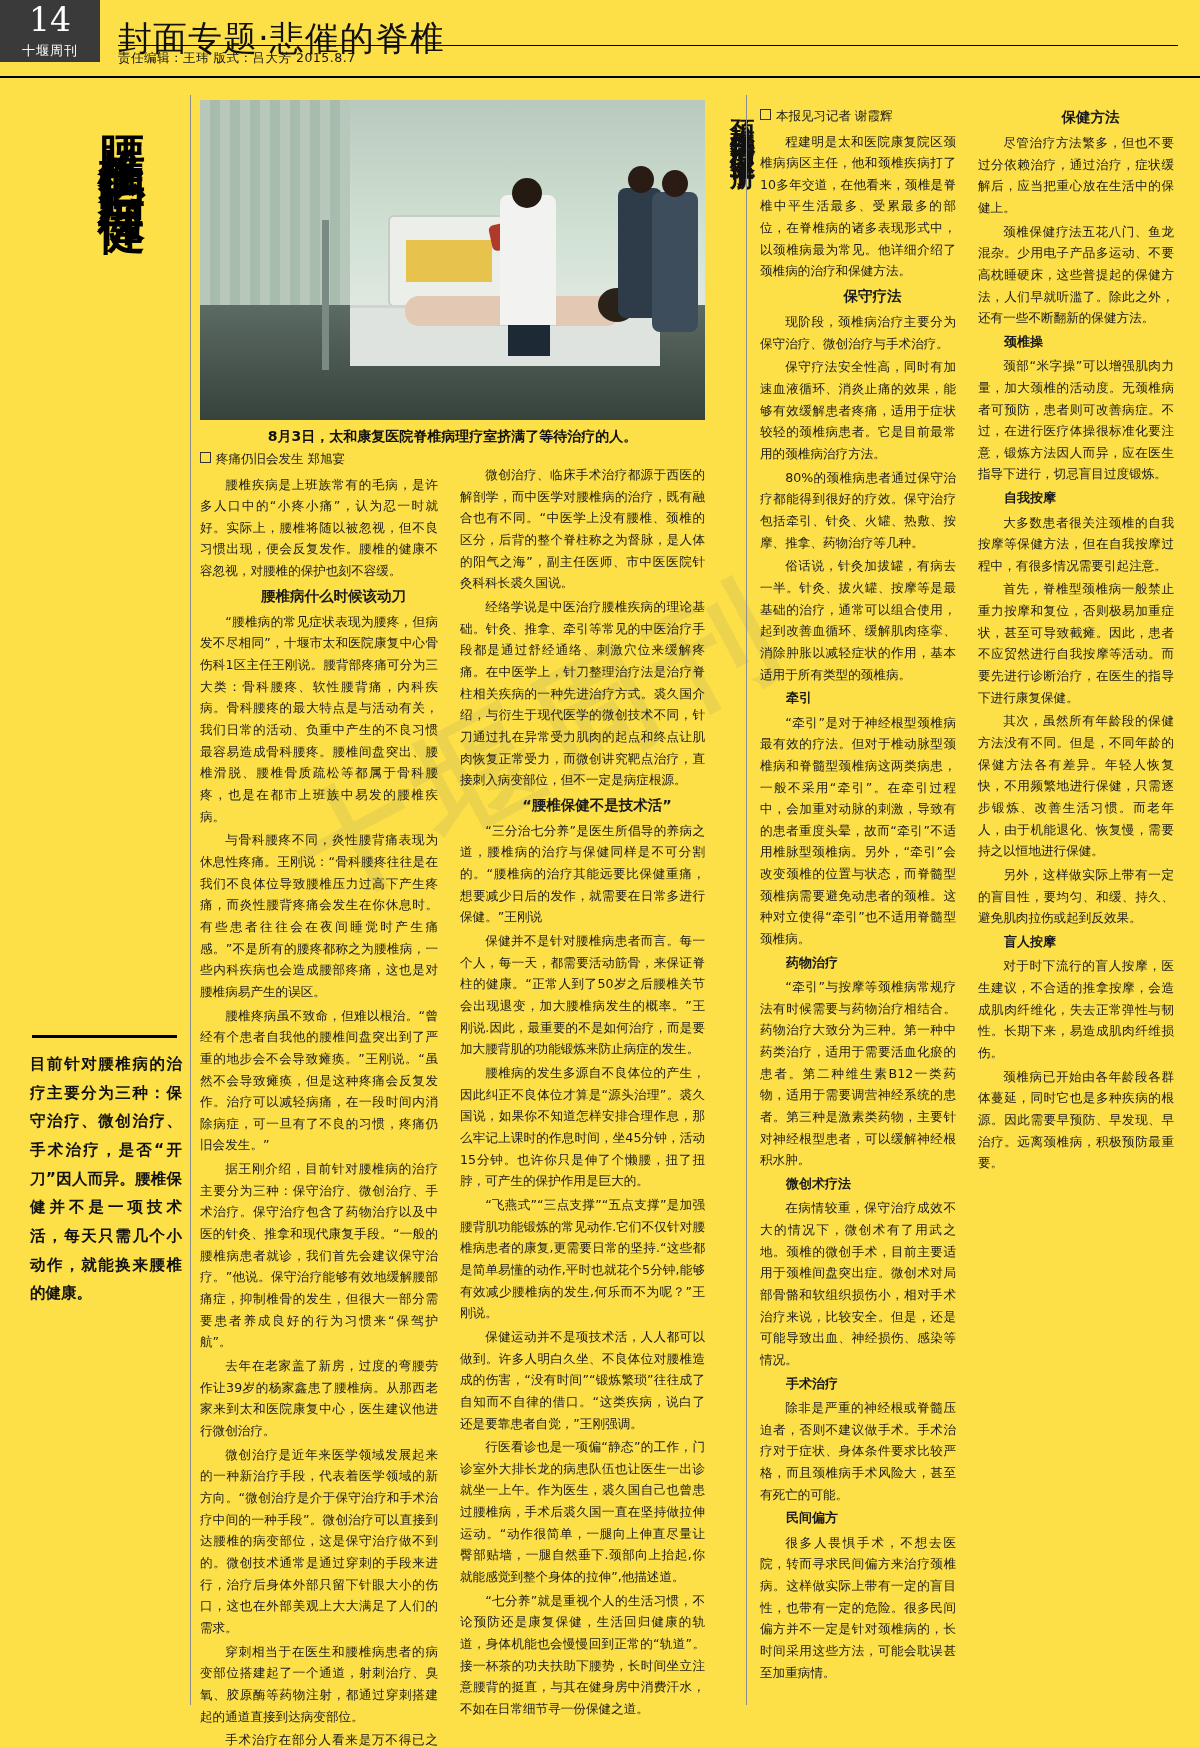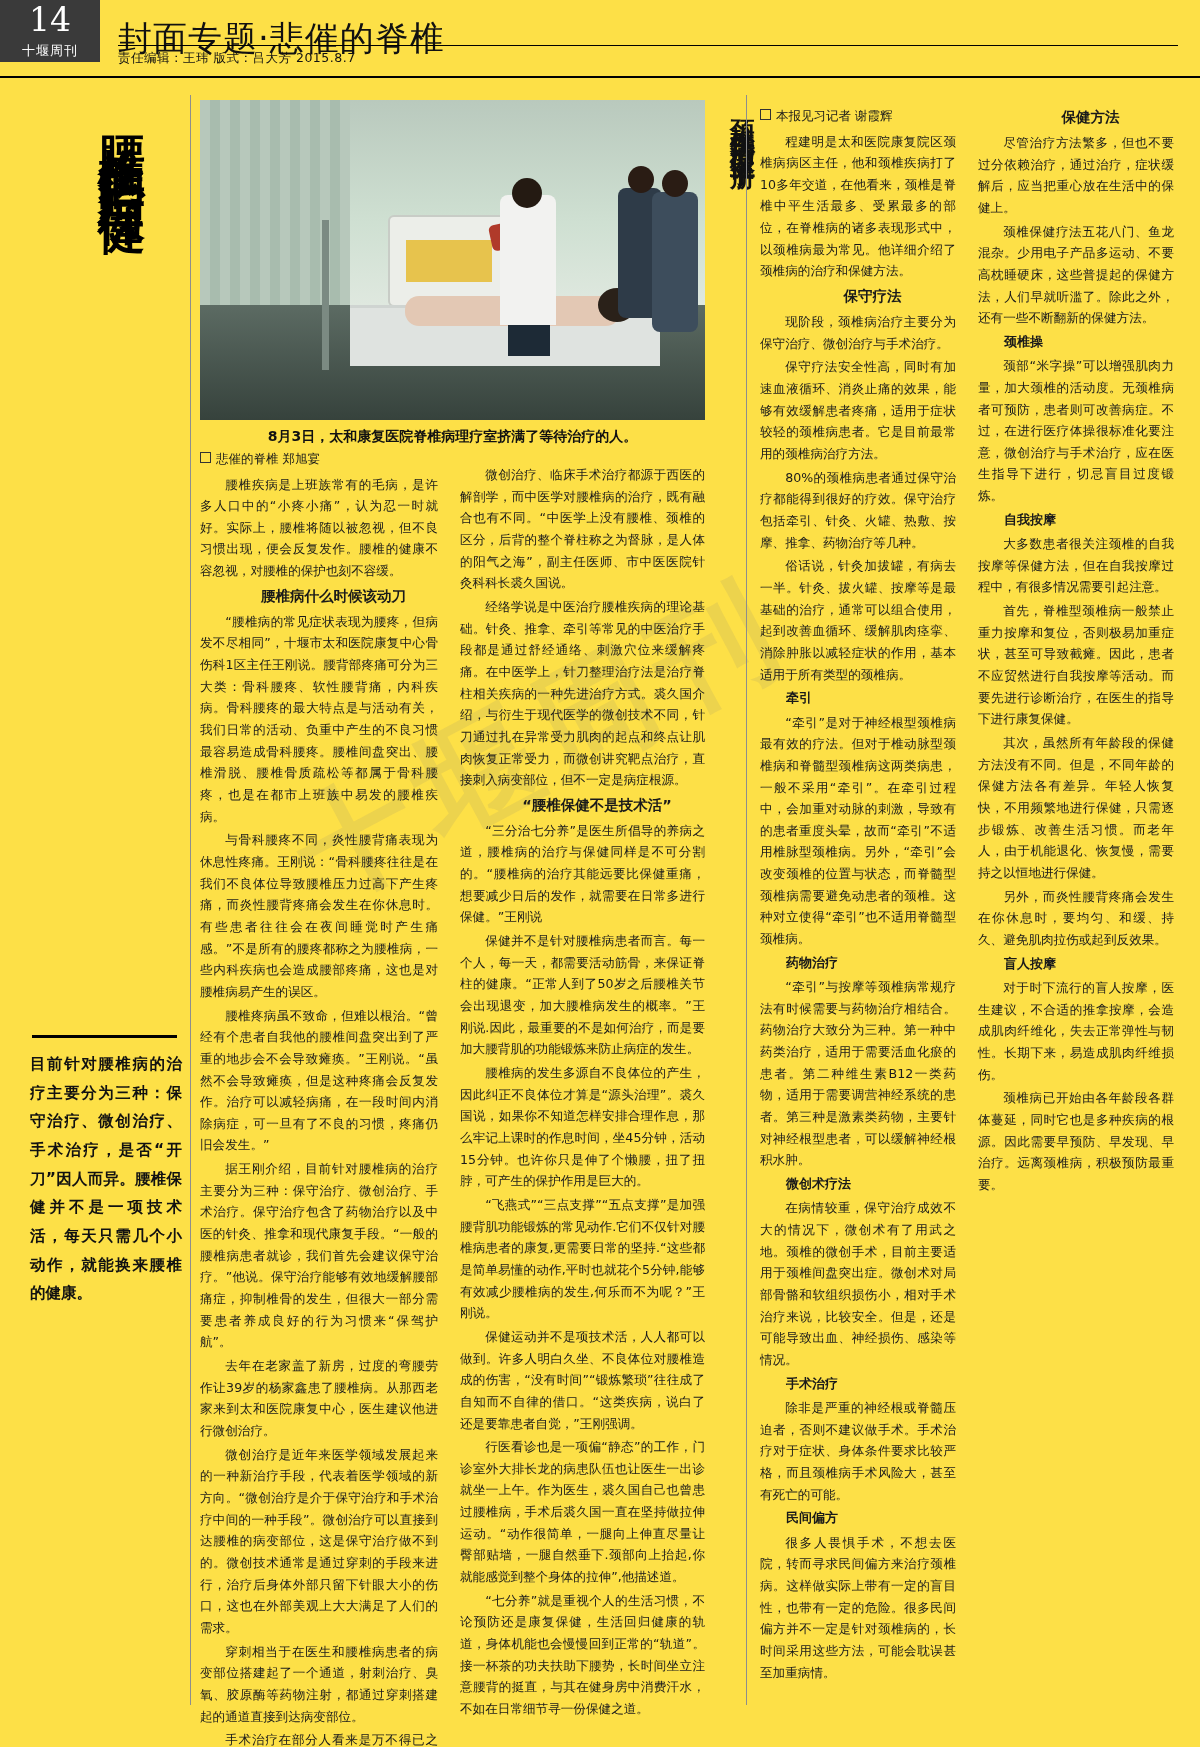--- a/index.html
+++ b/index.html
@@ -114,21 +114,21 @@
     <div class="ph-p1h"></div>
     <div class="ph-p2"></div>
     <div class="ph-p2h"></div>
   </div>
   <div class="cap">8月3日，太和康复医院脊椎病理疗室挤满了等待治疗的人。</div>
 
   <div class="wm">十堰周刊</div>
 
   <div class="col c1">
     <div class="byline">
-      <span class="box"></span><span>悲催的脊椎  郑旭宴</span>
+      <span class="box"></span><span>疼痛仍旧会发生  郑旭宴</span>
     </div>
     <p>腰椎疾病是上班族常有的毛病，是许多人口中的“小疼小痛”，认为忍一时就好。实际上，腰椎将随以被忽视，但不良习惯出现，便会反复发作。腰椎的健康不容忽视，对腰椎的保护也刻不容缓。</p>
     <p class="sec">腰椎病什么时候该动刀</p>
     <p>“腰椎病的常见症状表现为腰疼，但病发不尽相同”，十堰市太和医院康复中心骨伤科1区主任王刚说。腰背部疼痛可分为三大类：骨科腰疼、软性腰背痛，内科疾病。骨科腰疼的最大特点是与活动有关，我们日常的活动、负重中产生的不良习惯最容易造成骨科腰疼。腰椎间盘突出、腰椎滑脱、腰椎骨质疏松等都属于骨科腰疼，也是在都市上班族中易发的腰椎疾病。</p>
     <p>与骨科腰疼不同，炎性腰背痛表现为休息性疼痛。王刚说：“骨科腰疼往往是在我们不良体位导致腰椎压力过高下产生疼痛，而炎性腰背疼痛会发生在你休息时。有些患者往往会在夜间睡觉时产生痛感。”不是所有的腰疼都称之为腰椎病，一些内科疾病也会造成腰部疼痛，这也是对腰椎病易产生的误区。</p>
     <p>腰椎疼病虽不致命，但难以根治。“曾经有个患者自我他的腰椎间盘突出到了严重的地步会不会导致瘫痪。”王刚说。“虽然不会导致瘫痪，但是这种疼痛会反复发作。治疗可以减轻病痛，在一段时间内消除病症，可一旦有了不良的习惯，疼痛仍旧会发生。”</p>
     <p>据王刚介绍，目前针对腰椎病的治疗主要分为三种：保守治疗、微创治疗、手术治疗。保守治疗包含了药物治疗以及中医的针灸、推拿和现代康复手段。“一般的腰椎病患者就诊，我们首先会建议保守治疗。”他说。保守治疗能够有效地缓解腰部痛症，抑制椎骨的发生，但很大一部分需要患者养成良好的行为习惯来“保驾护航”。</p>
     <p>去年在老家盖了新房，过度的弯腰劳作让39岁的杨家鑫患了腰椎病。从那西老家来到太和医院康复中心，医生建议他进行微创治疗。</p>
     <p>微创治疗是近年来医学领域发展起来的一种新治疗手段，代表着医学领域的新方向。“微创治疗是介于保守治疗和手术治疗中间的一种手段”。微创治疗可以直接到达腰椎的病变部位，这是保守治疗做不到的。微创技术通常是通过穿刺的手段来进行，治疗后身体外部只留下针眼大小的伤口，这也在外部美观上大大满足了人们的需求。</p>
     <p>穿刺相当于在医生和腰椎病患者的病变部位搭建起了一个通道，射刺治疗、臭氧、胶原酶等药物注射，都通过穿刺搭建起的通道直接到达病变部位。</p>
@@ -170,26 +170,26 @@
     <p>除非是严重的神经根或脊髓压迫者，否则不建议做手术。手术治疗对于症状、身体条件要求比较严格，而且颈椎病手术风险大，甚至有死亡的可能。</p>
     <p class="sub">民间偏方</p>
     <p>很多人畏惧手术，不想去医院，转而寻求民间偏方来治疗颈椎病。这样做实际上带有一定的盲目性，也带有一定的危险。很多民间偏方并不一定是针对颈椎病的，长时间采用这些方法，可能会耽误甚至加重病情。</p>
   </div>
 
   <div class="col c4">
     <p class="sec">保健方法</p>
     <p>尽管治疗方法繁多，但也不要过分依赖治疗，通过治疗，症状缓解后，应当把重心放在生活中的保健上。</p>
     <p>颈椎保健疗法五花八门、鱼龙混杂。少用电子产品多运动、不要高枕睡硬床，这些普提起的保健方法，人们早就听滥了。除此之外，还有一些不断翻新的保健方法。</p>
     <p class="sub">颈椎操</p>
-    <p>颈部“米字操”可以增强肌肉力量，加大颈椎的活动度。无颈椎病者可预防，患者则可改善病症。不过，在进行医疗体操很标准化要注意，微创治疗与手术治疗，应在医生指导下进行，切忌盲目过度锻炼。</p>
+    <p>颈部“米字操”可以增强肌肉力量，加大颈椎的活动度。无颈椎病者可预防，患者则可改善病症。不过，在进行医疗体操很标准化要注意，锻炼方法因人而异，应在医生指导下进行，切忌盲目过度锻炼。</p>
     <p class="sub">自我按摩</p>
     <p>大多数患者很关注颈椎的自我按摩等保健方法，但在自我按摩过程中，有很多情况需要引起注意。</p>
     <p>首先，脊椎型颈椎病一般禁止重力按摩和复位，否则极易加重症状，甚至可导致截瘫。因此，患者不应贸然进行自我按摩等活动。而要先进行诊断治疗，在医生的指导下进行康复保健。</p>
     <p>其次，虽然所有年龄段的保健方法没有不同。但是，不同年龄的保健方法各有差异。年轻人恢复快，不用频繁地进行保健，只需逐步锻炼、改善生活习惯。而老年人，由于机能退化、恢复慢，需要持之以恒地进行保健。</p>
-    <p>另外，而炎性腰背疼痛会发生在你休息时，要均匀、和缓、持久、避免肌肉拉伤或起到反效果。</p>
+    <p>另外，这样做实际上带有一定的盲目性，要均匀、和缓、持久、避免肌肉拉伤或起到反效果。</p>
     <p class="sub">盲人按摩</p>
     <p>对于时下流行的盲人按摩，医生建议，不合适的推拿按摩，会造成肌肉纤维化，失去正常弹性与韧性。长期下来，易造成肌肉纤维损伤。</p>
     <p>颈椎病已开始由各年龄段各群体蔓延，同时它也是多种疾病的根源。因此需要早预防、早发现、早治疗。远离颈椎病，积极预防最重要。</p>
   </div>
 
   <div class="vline" style="left:190px;height:1610px;"></div>
   <div class="vline" style="left:746px;height:1610px;"></div>
 </div>
 
 </body></html>

